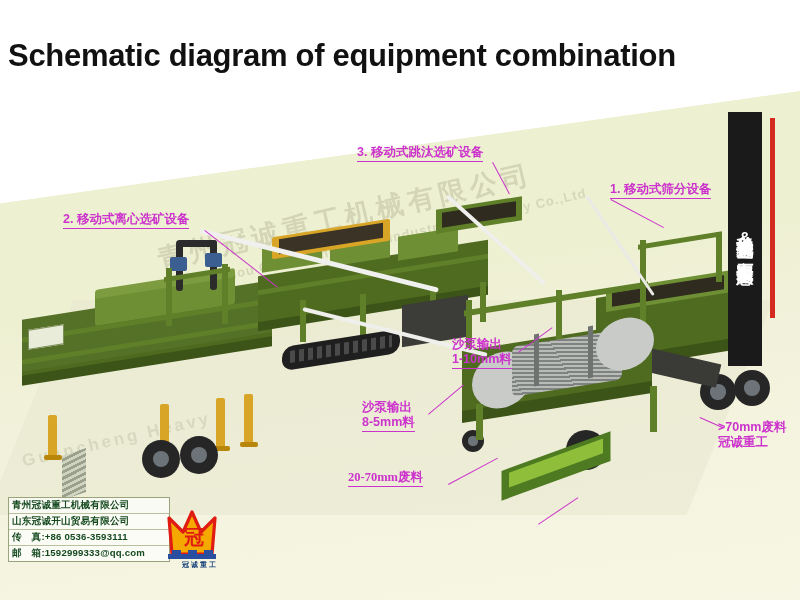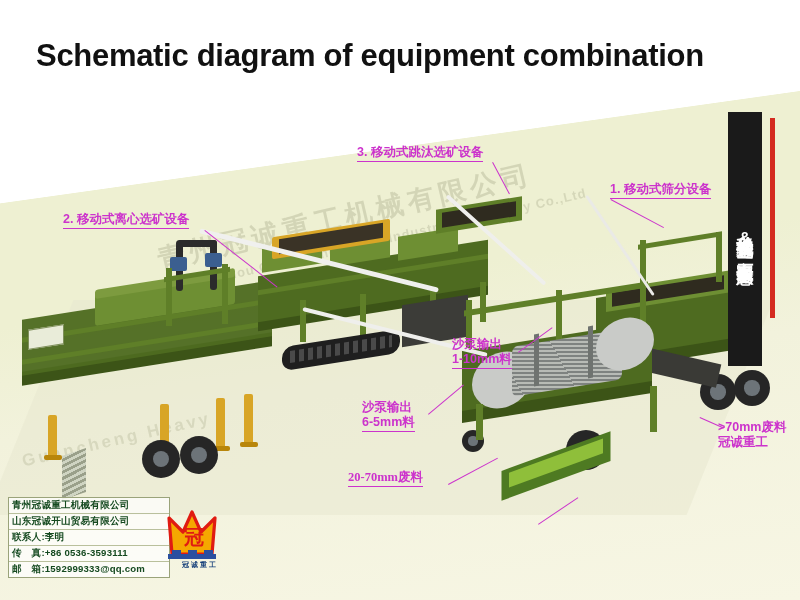--- a/index.html
+++ b/index.html
@@ -49,21 +49,21 @@
     transform:rotate(-13deg);
     color:#b9bb9c;opacity:.40;
     font-size:17px;font-weight:700;letter-spacing:3px;white-space:nowrap;
   }
 
   
   .title{
     position:absolute;left:8px;top:38px;
     font-size:31px;font-weight:700;color:#111;
     font-family:"Liberation Sans","DejaVu Sans",sans-serif;
-    letter-spacing:-.3px;white-space:nowrap;margin-left:28px;
+    letter-spacing:-.3px;white-space:nowrap;
   }
 
   
   .vbanner{
     position:absolute;left:728px;top:112px;width:34px;height:254px;
     background:#1a1a1a;color:#fff;
     writing-mode:vertical-rl;text-orientation:upright;
     font-size:17px;font-weight:700;letter-spacing:1px;
     display:flex;align-items:center;justify-content:center;
     line-height:1;
@@ -270,21 +270,21 @@
   <div class="leader" style="left:493px;top:162px;width:36px;transform:rotate(62deg);"></div>
 
   <div class="lab" style="left:452px;top:337px;">
     <div>沙泵输出</div>
     <div class="u mono">1-10mm料</div>
   </div>
   <div class="leader" style="left:518px;top:352px;width:42px;transform:rotate(-36deg);"></div>
 
   <div class="lab" style="left:362px;top:400px;">
     <div>沙泵输出</div>
-    <div class="u mono">6-5mm料</div>
+    <div class="u mono">8-5mm料</div>
   </div>
   <div class="leader" style="left:428px;top:414px;width:46px;transform:rotate(-40deg);"></div>
 
   <div class="lab mono" style="left:348px;top:470px;">
     <span class="u">20-70mm废料</span>
   </div>
   <div class="leader" style="left:448px;top:484px;width:56px;transform:rotate(-28deg);"></div>
 
   <div class="lab" style="left:718px;top:420px;">
     <div class="mono">&gt;70mm废料</div>
@@ -295,21 +295,20 @@
   <div class="leader" style="left:538px;top:524px;width:48px;transform:rotate(-34deg);"></div>
 
   <div class="vbar-red"></div>
   <div class="vbanner">移动组合式选金&amp;宝石设备示意图</div>
 
   <div class="title">Schematic diagram of equipment combination</div>
 
   <div class="contact">
     <div class="row">青州冠诚重工机械有限公司</div>
     <div class="row">山东冠诚开山贸易有限公司</div>
-    <div class="row">联系人:李明</div>
     <div class="row">传　真:+86 0536-3593111</div>
     <div class="row">邮　箱:1592999333@qq.com</div>
   </div>
 
   <div class="logo">
     <svg width="68" height="54" viewBox="0 0 68 54">
       <path d="M6 46 L3 10 L17 24 L26 4 L35 24 L49 10 L46 46 Z" fill="#f5a800" stroke="#e01b12" stroke-width="3.2" stroke-linejoin="round"></path>
       <text x="28" y="36" font-family="'Liberation Serif',serif" font-size="20" font-weight="700" fill="#e01b12" text-anchor="middle">冠</text>
       <rect x="2" y="46" width="48" height="5" fill="#2a4fa0"></rect>
       <rect x="6" y="42" width="9" height="5" fill="#2a4fa0"></rect>

